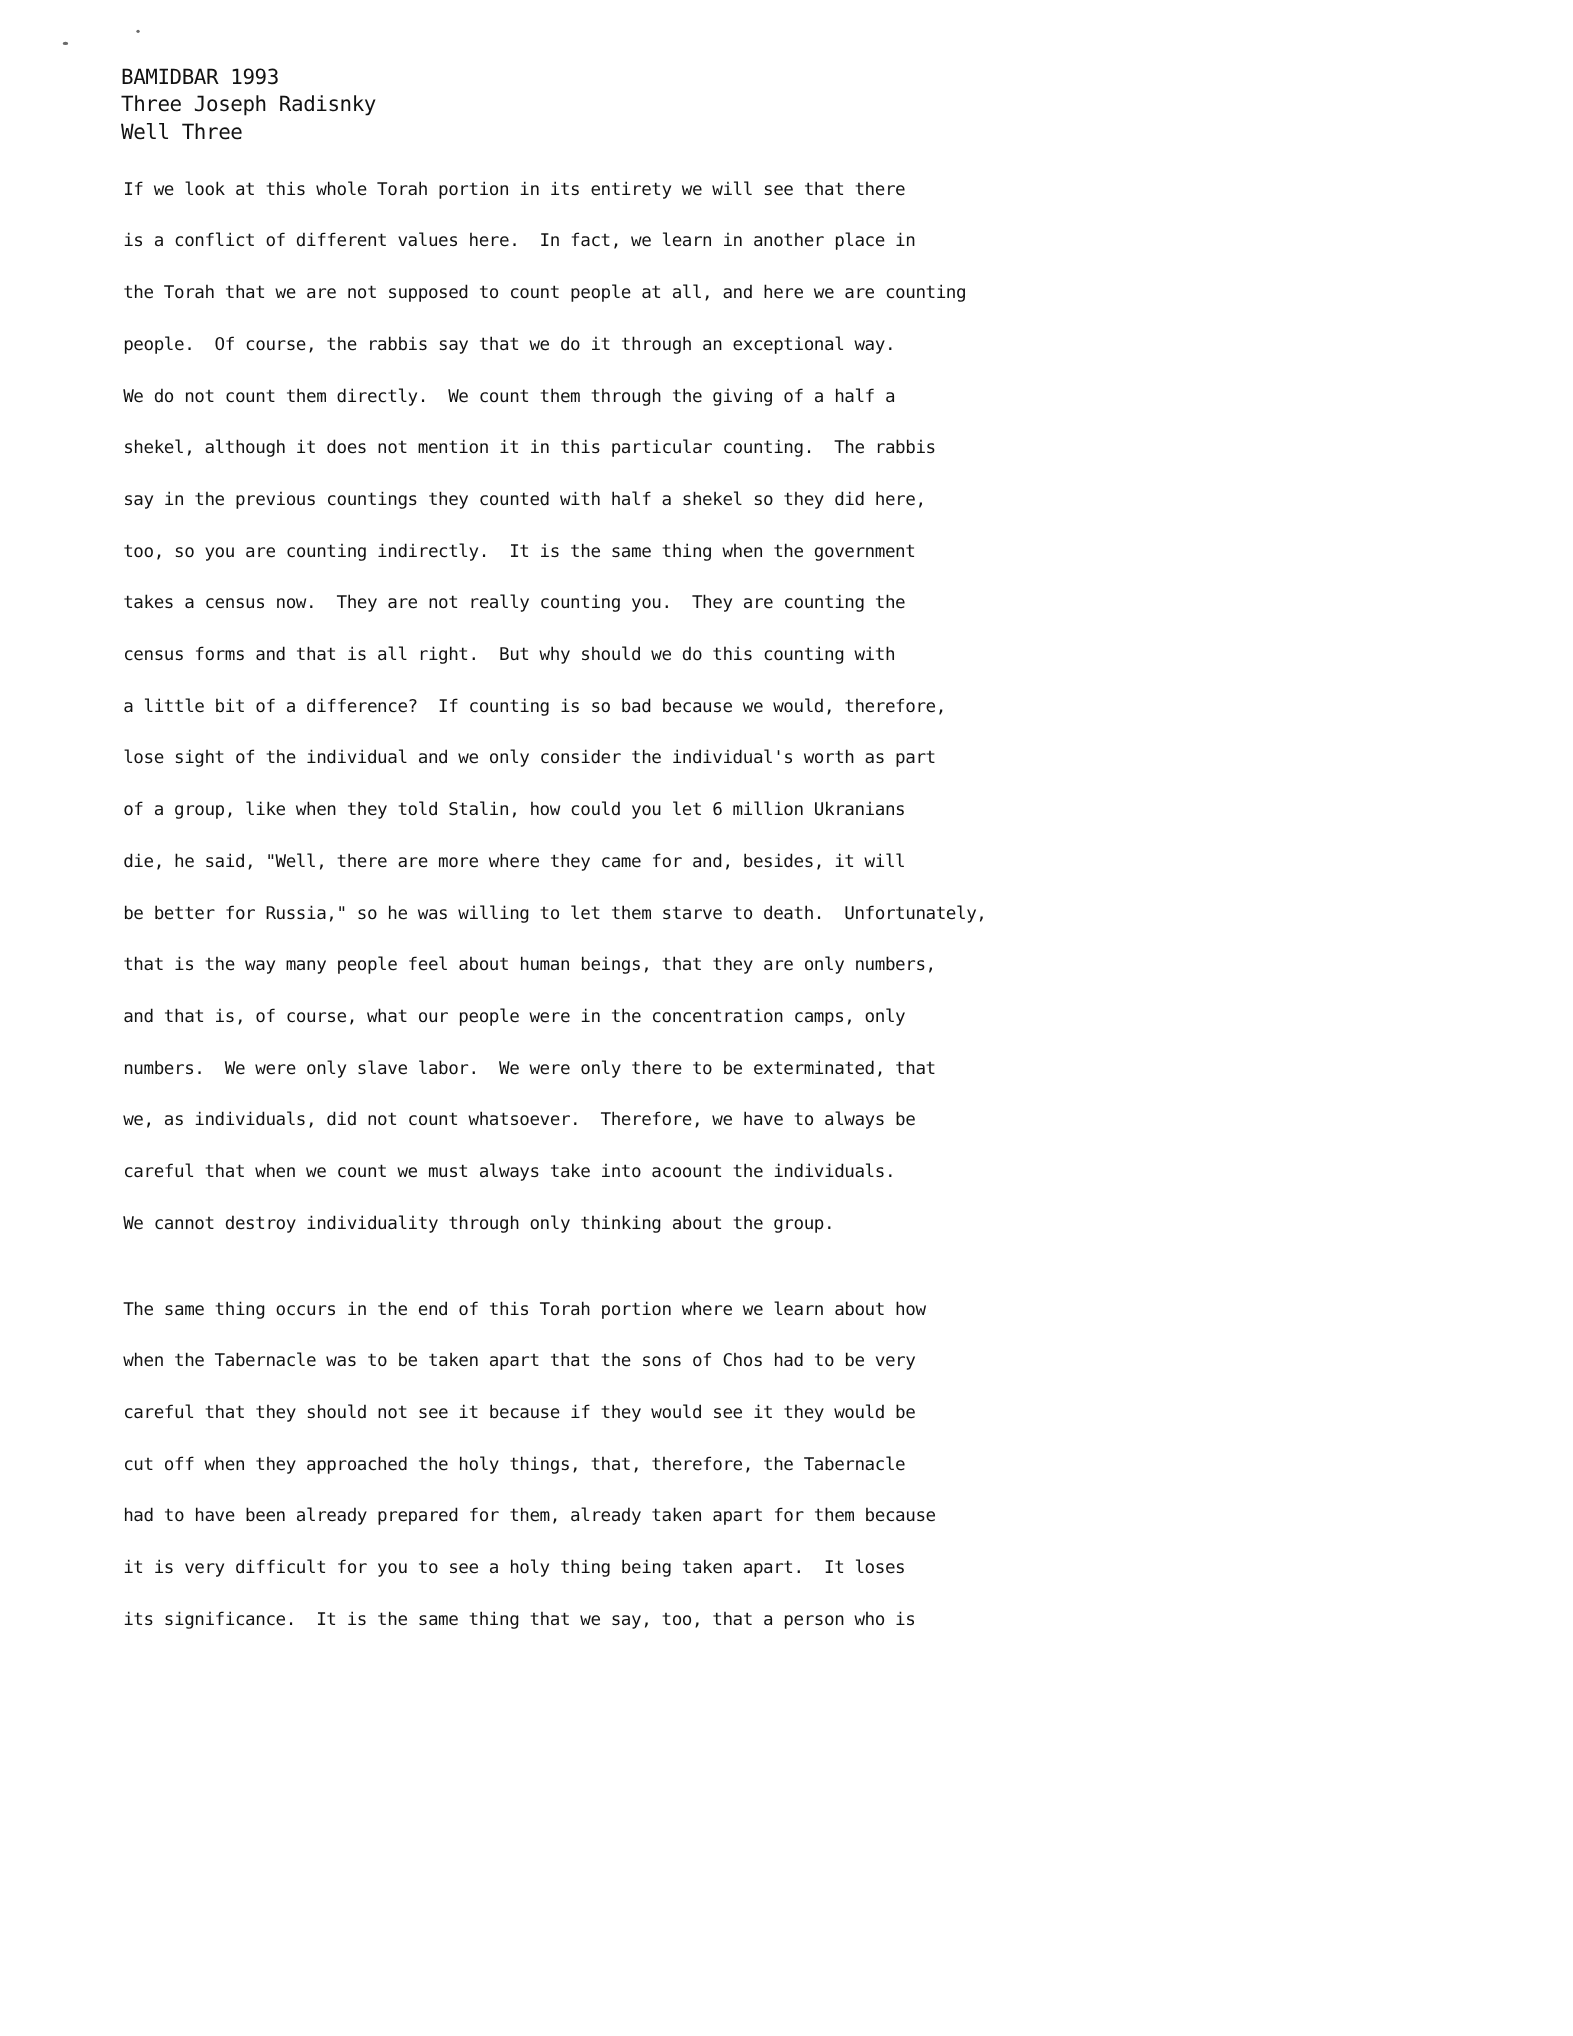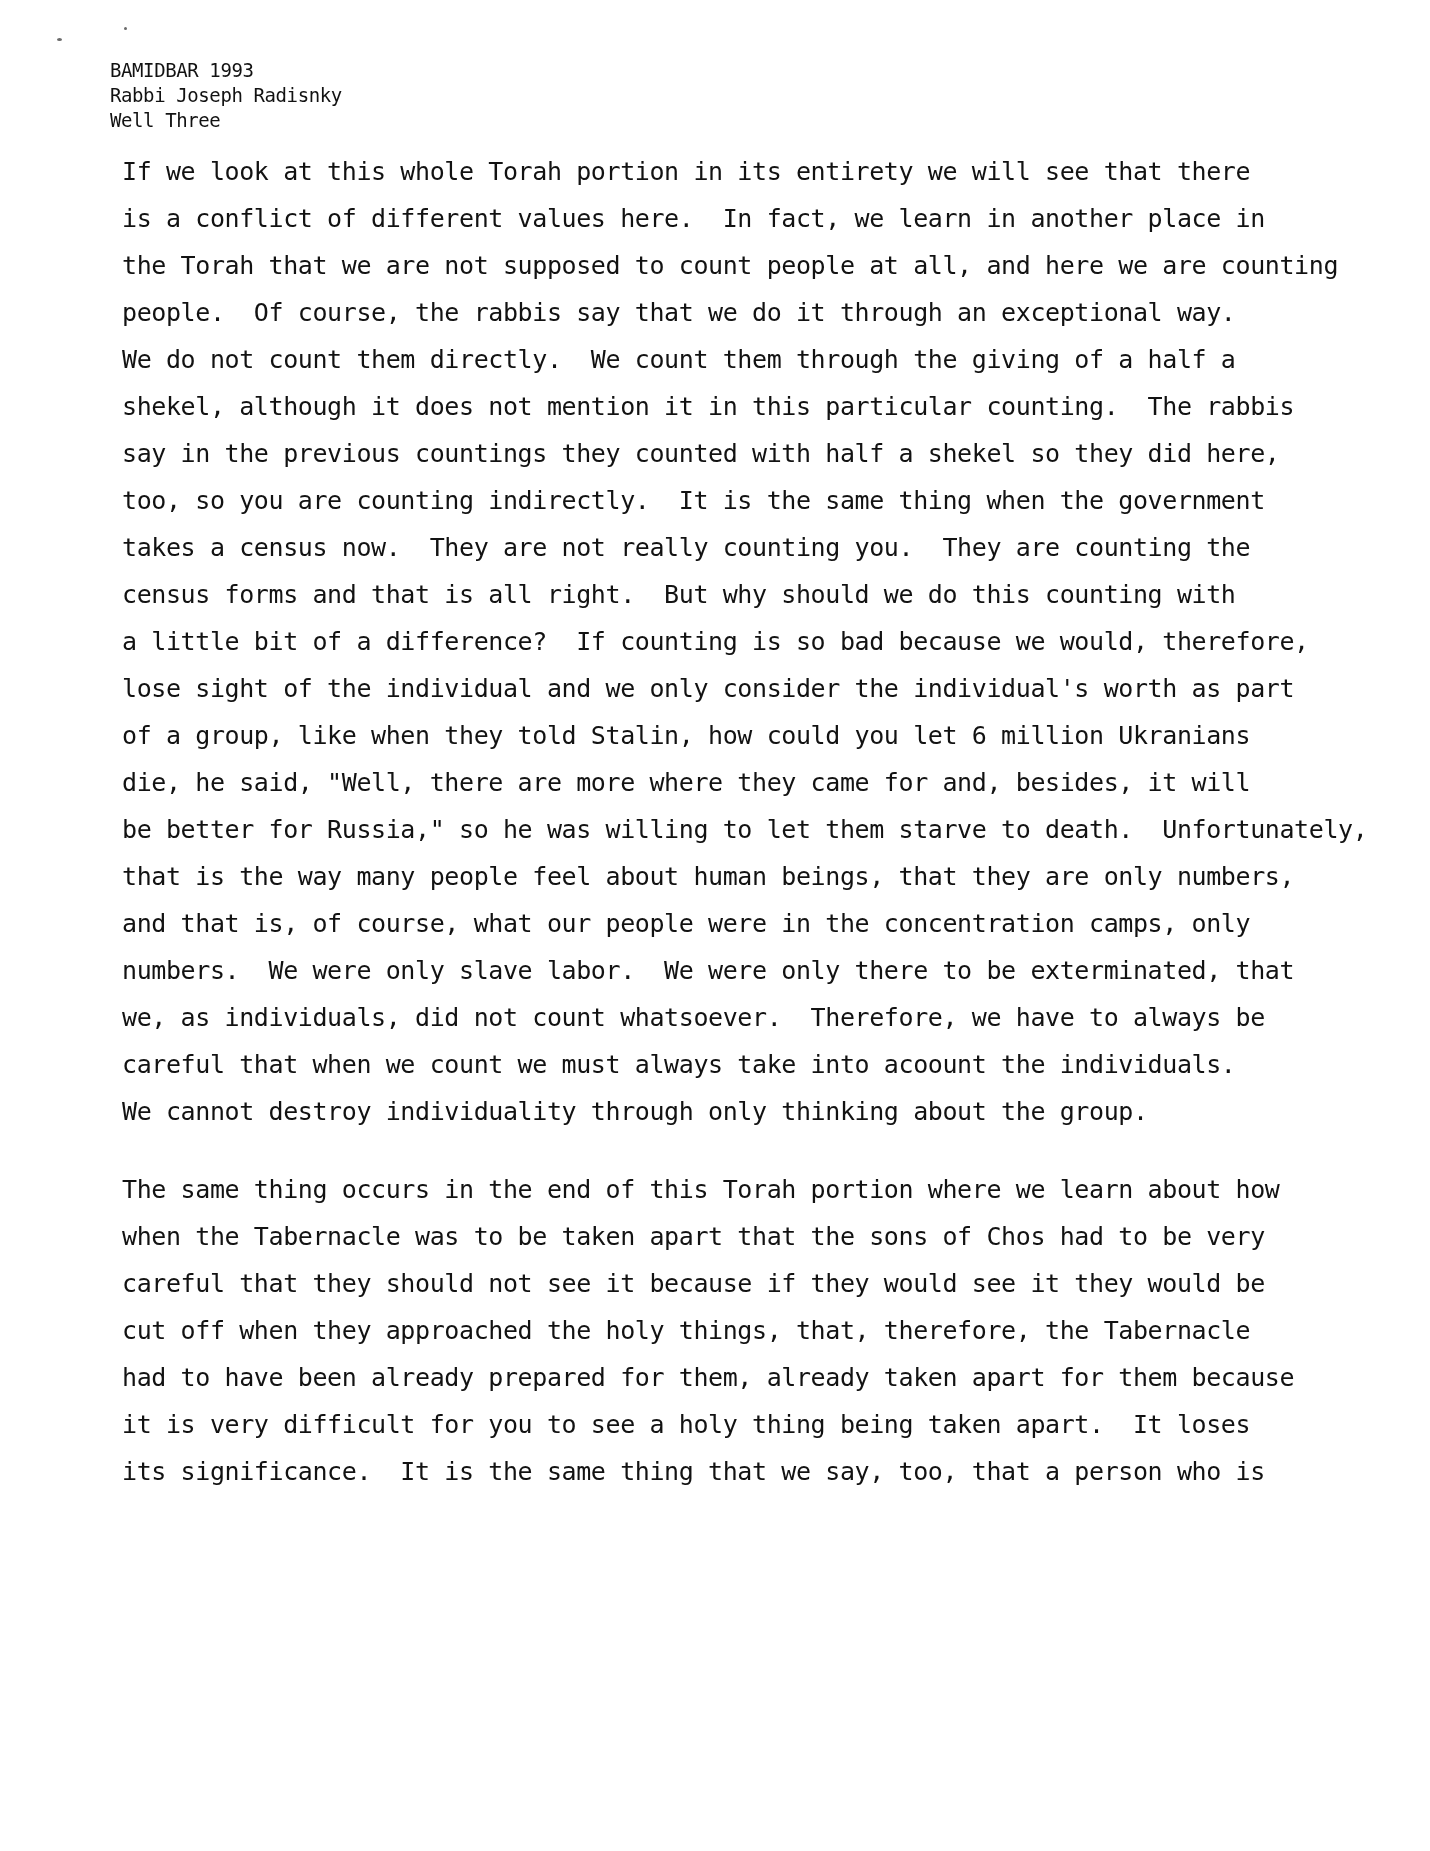--- a/index.html
+++ b/index.html
@@ -31,37 +31,37 @@
     position: absolute;
     left: 110px;
     top: 58px;
     font-size: 19px;
     line-height: 25px;
     letter-spacing: -0.4px;
     white-space: pre;
   }
   .para {
     position: absolute;
-    left: 122px;
-    font-size: 25px;
+    left: 112px;
+    font-size: 16px;
     line-height: 47px;
     letter-spacing: -0.4px;
     white-space: pre;
   }
   .para-1 { top: 148px; }
   .para-2 { top: 1166px; }
   .line {
     height: 47px;
   }
 </style>
 </head>
 <body>
 
 <div class="page">
   <div class="speck s1"></div>
   <div class="speck s2"></div>
 
-  <div class="header"><div class="header-line">BAMIDBAR 1993</div><div class="header-line">Rabbi Joseph Radisnky</div><div class="header-line">Well Three</div></div>
+  <div class="header"><div class="header-line">BAMIDBAR 1993</div><div class="header-line">Three Joseph Radisnky</div><div class="header-line">Well Three</div></div>
 
   <div class="para para-1"><div class="line">If we look at this whole Torah portion in its entirety we will see that there</div><div class="line">is a conflict of different values here.  In fact, we learn in another place in</div><div class="line">the Torah that we are not supposed to count people at all, and here we are counting</div><div class="line">people.  Of course, the rabbis say that we do it through an exceptional way.</div><div class="line">We do not count them directly.  We count them through the giving of a half a</div><div class="line">shekel, although it does not mention it in this particular counting.  The rabbis</div><div class="line">say in the previous countings they counted with half a shekel so they did here,</div><div class="line">too, so you are counting indirectly.  It is the same thing when the government</div><div class="line">takes a census now.  They are not really counting you.  They are counting the</div><div class="line">census forms and that is all right.  But why should we do this counting with</div><div class="line">a little bit of a difference?  If counting is so bad because we would, therefore,</div><div class="line">lose sight of the individual and we only consider the individual's worth as part</div><div class="line">of a group, like when they told Stalin, how could you let 6 million Ukranians</div><div class="line">die, he said, "Well, there are more where they came for and, besides, it will</div><div class="line">be better for Russia," so he was willing to let them starve to death.  Unfortunately,</div><div class="line">that is the way many people feel about human beings, that they are only numbers,</div><div class="line">and that is, of course, what our people were in the concentration camps, only</div><div class="line">numbers.  We were only slave labor.  We were only there to be exterminated, that</div><div class="line">we, as individuals, did not count whatsoever.  Therefore, we have to always be</div><div class="line">careful that when we count we must always take into acoount the individuals.</div><div class="line">We cannot destroy individuality through only thinking about the group.</div></div>
 
   <div class="para para-2"><div class="line">The same thing occurs in the end of this Torah portion where we learn about how</div><div class="line">when the Tabernacle was to be taken apart that the sons of Chos had to be very</div><div class="line">careful that they should not see it because if they would see it they would be</div><div class="line">cut off when they approached the holy things, that, therefore, the Tabernacle</div><div class="line">had to have been already prepared for them, already taken apart for them because</div><div class="line">it is very difficult for you to see a holy thing being taken apart.  It loses</div><div class="line">its significance.  It is the same thing that we say, too, that a person who is</div></div>
 </div>
 
 </body></html>

